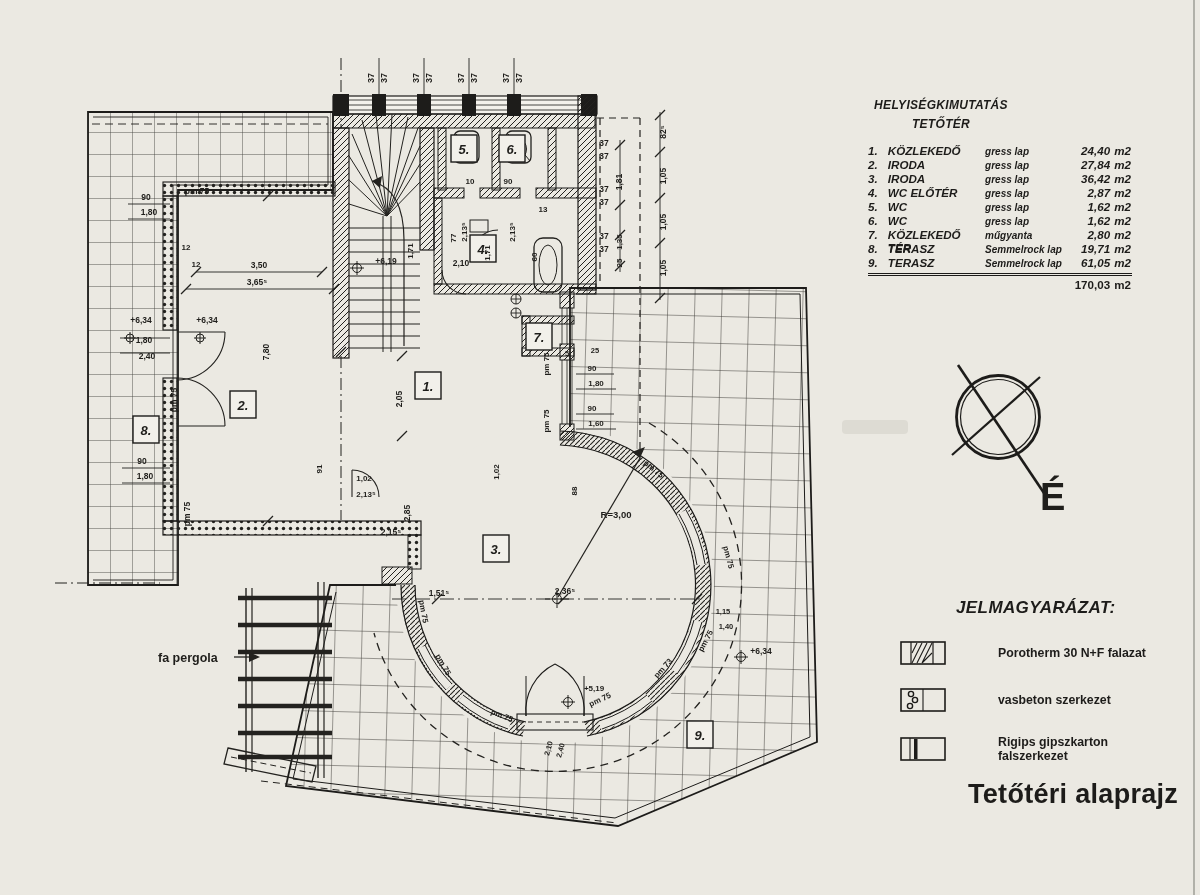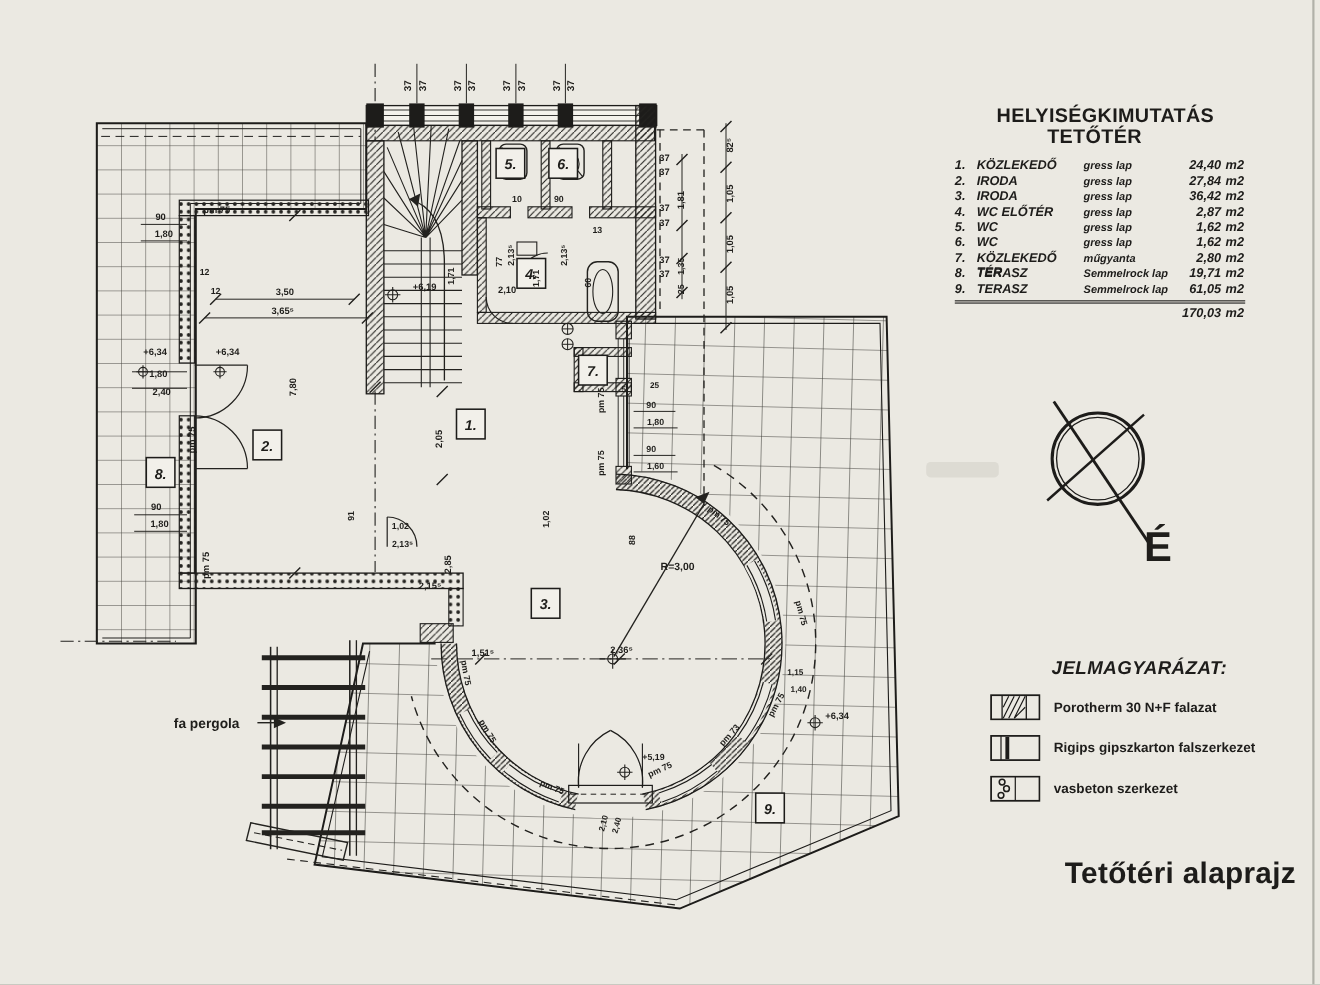--- a/index.html
+++ b/index.html
@@ -2,38 +2,38 @@
 <html><head>
 <meta charset="utf-8">
 <style>
   html,body{margin:0;padding:0;background:#b0afa8;}
   .stage{position:relative;width:1200px;height:895px;background:#ebe9e2;overflow:hidden;
          font-family:"Liberation Sans",sans-serif;color:#1d1c1a;}
   .stage svg{display:block;}
   svg text{font-family:"Liberation Sans",sans-serif;fill:#1f1e1b;}
   .plan{position:absolute;left:0;top:0;}
   
-  .sched-title{position:absolute;left:906px;top:96px;width:178px;text-align:center;
-               font-size:18px;font-weight:700;letter-spacing:.3px;line-height:19px;}
+  .sched-title{position:absolute;left:852px;top:96px;width:178px;text-align:center;
+               font-size:12px;font-weight:700;font-style:italic;letter-spacing:.3px;line-height:19px;}
   .sched-rows{position:absolute;left:868px;top:144px;width:264px;}
   .srow{display:flex;height:14px;font-size:11.6px;font-weight:700;font-style:italic;align-items:baseline;}
   .srow .no{width:20px;text-align:left;}
   .srow .nm{width:98px;}
   .srow .mt{width:84px;font-size:10px;font-weight:700;}
   .srow .ar{width:42px;text-align:right;}
   .srow .un{width:18px;padding-left:4px;}
   .stotal{border-top:3px double #1c1b19;margin-top:3px;padding-top:2px;display:flex;height:15px;
-          font-size:11.6px;font-weight:700;font-style:italic;}
+          font-size:11.6px;font-weight:700;}
   .stotal .sp{width:202px;}
   .stotal .ar{width:42px;text-align:right;}
   .stotal .un{width:18px;padding-left:4px;}
   .compass{position:absolute;left:946px;top:358px;}
   .legend{position:absolute;left:900px;top:598px;width:262px;}
   .legend-title{padding-left:56px;font-size:17px;font-weight:700;font-style:italic;letter-spacing:.4px;}
-  .litem{display:flex;align-items:center;margin-top:13px;}
+  .litem{display:flex;align-items:center;margin-top:23px;gap:40px;}
   .litem .lsym{width:46px;height:24px;flex:0 0 46px;}
   .litem .llab{margin-left:12px;font-size:12.3px;font-weight:600;}
   .sheet-title{position:absolute;left:968px;top:779px;width:280px;font-size:27px;font-weight:700;
                letter-spacing:.3px;}
   .scan-edge{position:absolute;top:0;height:895px;width:2px;background:#a3a29b;opacity:.8;}
   .smudge{position:absolute;background:#d9d7cf;opacity:.8;border-radius:4px;}
 </style>
 </head>
 <body>
 
@@ -476,35 +476,35 @@
             <rect x="1" y="1" width="44" height="22" fill="none" stroke="#1d1c1a" stroke-width="1.6"></rect>
             <line x1="11" y1="1" x2="11" y2="23" stroke="#1d1c1a" stroke-width="1.2"></line>
             <line x1="33" y1="1" x2="33" y2="23" stroke="#1d1c1a" stroke-width="1.2"></line>
             <path d="M12,22 L22,2 M17,22 L27,2 M22,22 L32,2 M12,12 L17,2 M22,22 L32,12" stroke="#1d1c1a" stroke-width="1.1" fill="none"></path>
           </svg>
           <span class="llab">Porotherm 30 N+F falazat</span>
         </div>
         <div class="litem">
           <svg class="lsym" viewBox="0 0 46 24">
             <rect x="1" y="1" width="44" height="22" fill="none" stroke="#1d1c1a" stroke-width="1.6"></rect>
-            <line x1="10" y1="1" x2="10" y2="23" stroke="#1d1c1a" stroke-width="1.1"></line>
-            <rect x="14" y="2" width="3.5" height="20" fill="#1d1c1a"></rect>
-          </svg>
-          <span class="llab">Rigips gipszkarton falszerkezet</span>
-        </div>
-        <div class="litem">
-          <svg class="lsym" viewBox="0 0 46 24">
-            <rect x="1" y="1" width="44" height="22" fill="none" stroke="#1d1c1a" stroke-width="1.6"></rect>
             <line x1="23" y1="1" x2="23" y2="23" stroke="#1d1c1a" stroke-width="1.1"></line>
             <circle cx="11" cy="6" r="2.6" fill="none" stroke="#1d1c1a" stroke-width="1.4"></circle>
             <circle cx="15" cy="12" r="2.6" fill="none" stroke="#1d1c1a" stroke-width="1.4"></circle>
             <circle cx="10" cy="18" r="2.6" fill="none" stroke="#1d1c1a" stroke-width="1.4"></circle>
           </svg>
           <span class="llab">vasbeton szerkezet</span>
         </div>
+        <div class="litem">
+          <svg class="lsym" viewBox="0 0 46 24">
+            <rect x="1" y="1" width="44" height="22" fill="none" stroke="#1d1c1a" stroke-width="1.6"></rect>
+            <line x1="10" y1="1" x2="10" y2="23" stroke="#1d1c1a" stroke-width="1.1"></line>
+            <rect x="14" y="2" width="3.5" height="20" fill="#1d1c1a"></rect>
+          </svg>
+          <span class="llab">Rigips gipszkarton falszerkezet</span>
+        </div>
       </div>
   </div>
 
   <div class="sheet-title">Tetőtéri alaprajz</div>
 
   <div class="scan-edge" style="left:1193px;"></div>
   <div class="smudge" style="left:842px;top:420px;width:66px;height:14px;"></div>
 </div>
 
 </body></html>

